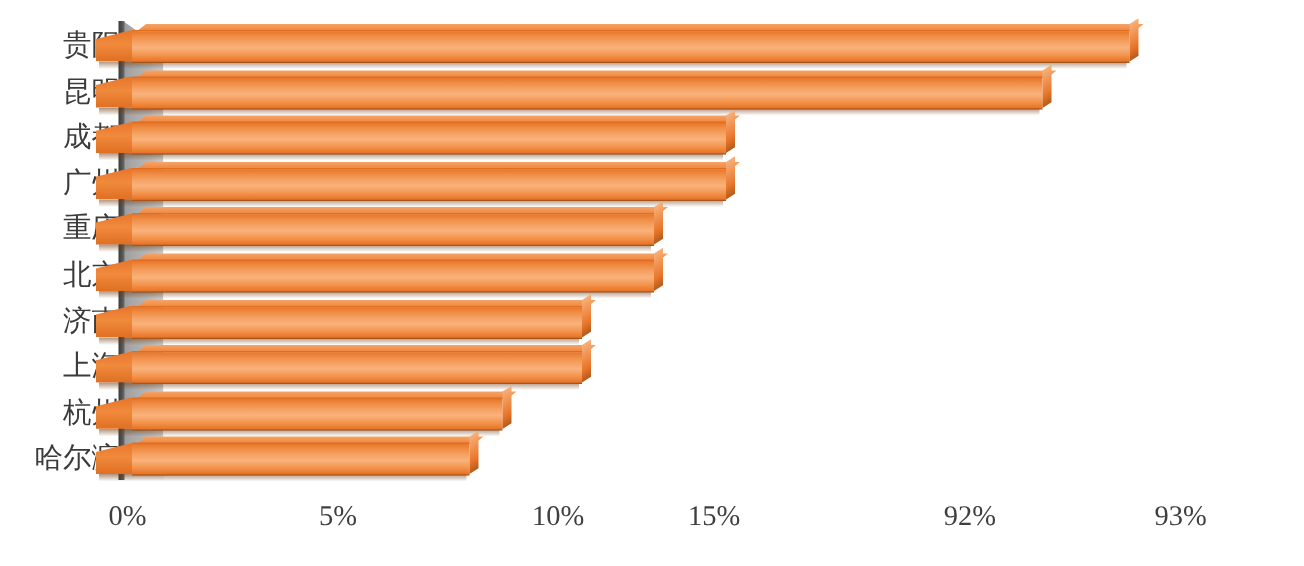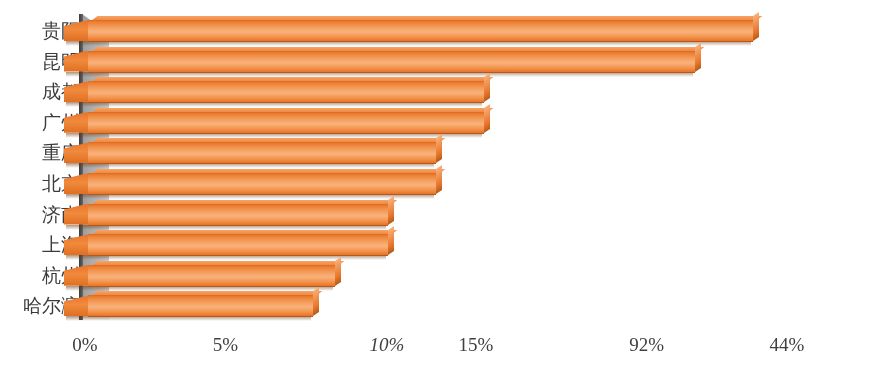--- a/index.html
+++ b/index.html
@@ -180,19 +180,19 @@
         <div class="bar-cap" style="left: 64px;"></div>
         <div class="bar-shadow" style="left: 66px; width: 244.64px;"></div>
         <div class="bar-face" style="left: 88px; width: 224.64px;"></div>
         <div class="bar-end" style="left: 312.64px;"></div>
       </div>
     </div>
 
   <div class="xaxis">
       <div class="xtick" style="left: 85px;">0%</div>
       <div class="xtick" style="left: 225.4px;">5%</div>
-      <div class="xtick" style="left: 387px; font-style: italic;">10%</div>
+      <div class="xtick" style="left: 372px;">10%</div>
       <div class="xtick" style="left: 476px;">15%</div>
       <div class="xtick" style="left: 646.6px;">92%</div>
-      <div class="xtick" style="left: 787px;">44%</div>
+      <div class="xtick" style="left: 787px;">93%</div>
     </div>
 
 </div>
 
 </body></html>

